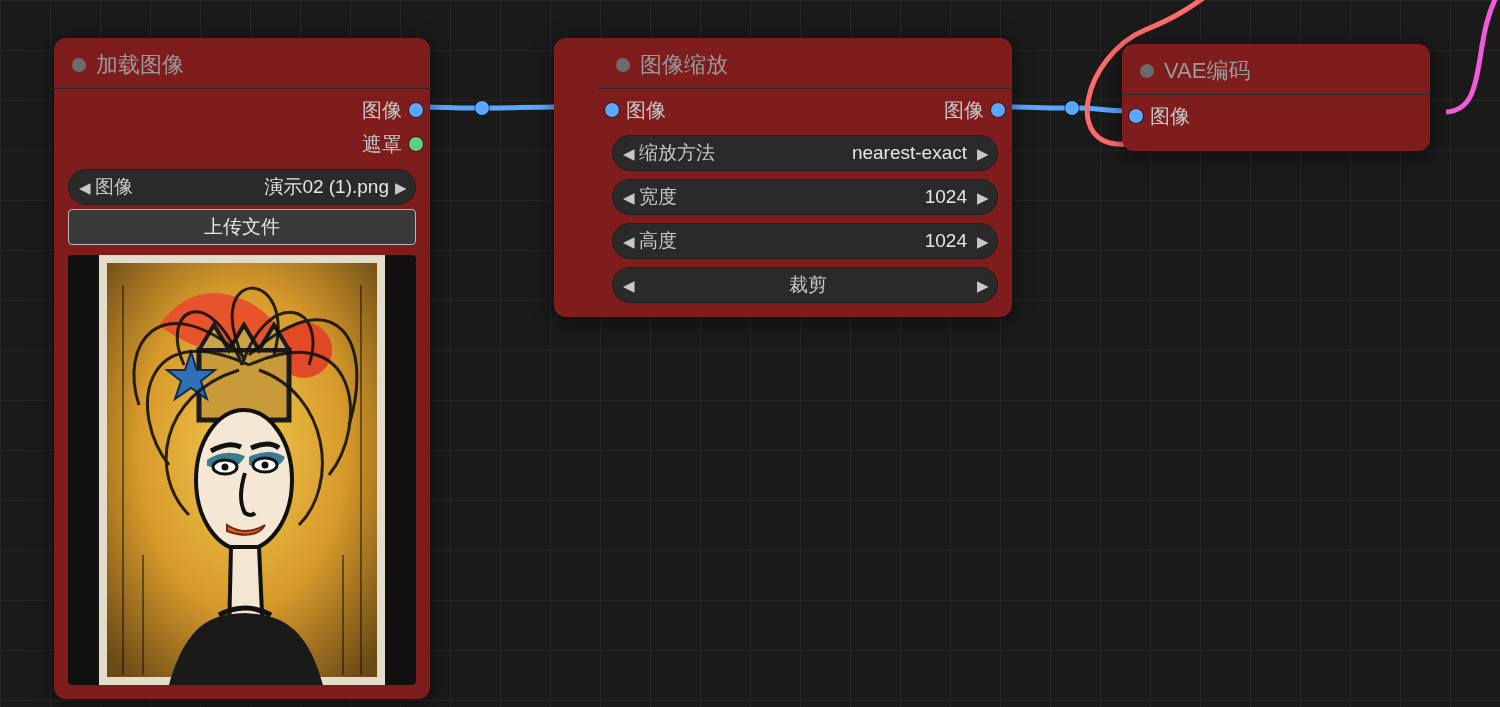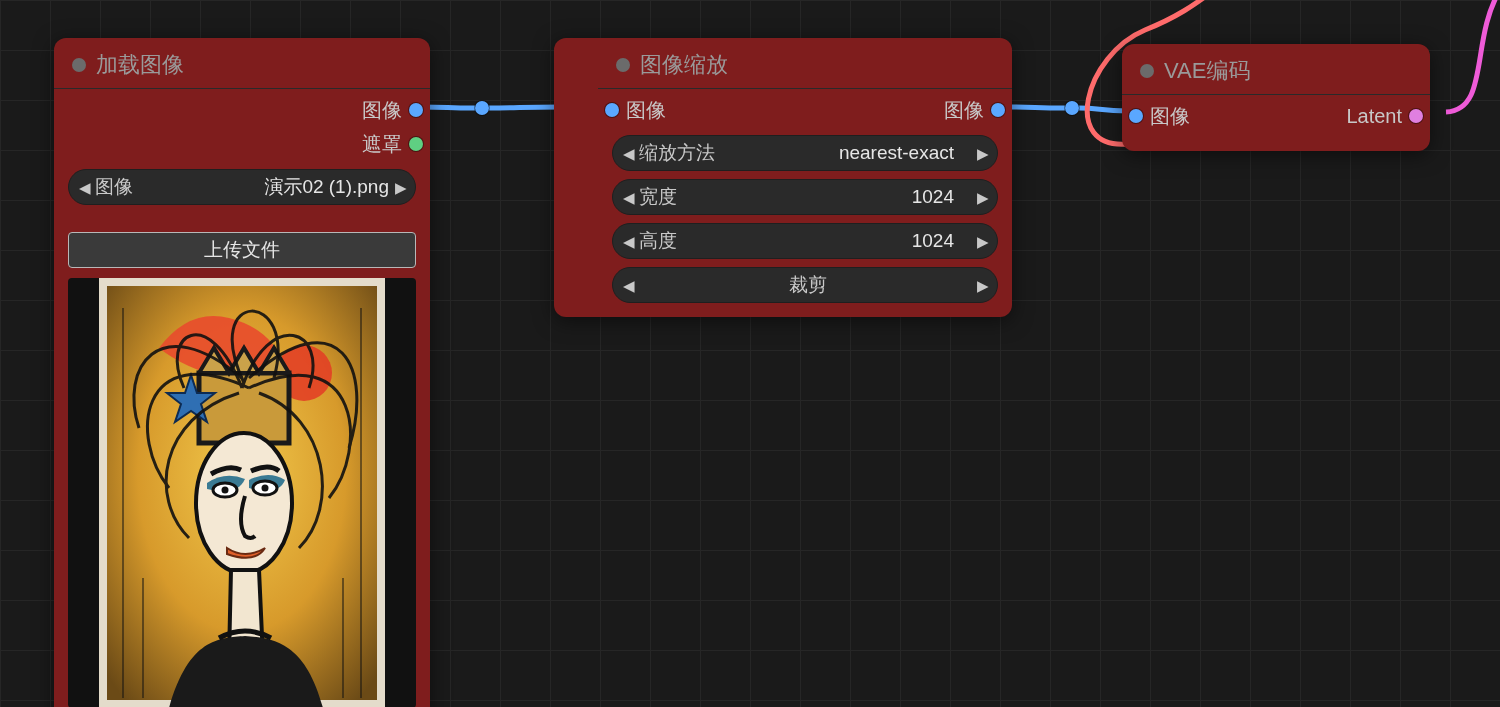--- a/index.html
+++ b/index.html
@@ -65,25 +65,25 @@
     display: flex;
     align-items: center;
     justify-content: space-between;
     padding: 0 10px;
     margin-top: 8px;
     font-size: 19px;
     color: #ddd;
   }
   .widget .tri { width: 10px; color: #c8c8c8; font-size: 15px; line-height: 1; user-select: none; }
   .widget .label { flex: 0 0 auto; margin-left: 6px; color: #c8c8c8; }
-  .widget .value { flex: 1 1 auto; text-align: right; margin-right: 23px; color: #e6e6e6; }
+  .widget .value { flex: 1 1 auto; text-align: right; margin-right: 10px; color: #e6e6e6; }
   .widget.single .value { flex: 1 1 auto; margin: 0 6px; }
 
   .btn {
-    margin-top: 27px;
+    margin-top: 4px;
     height: 36px;
     border: 1px solid #b8b8b8;
     border-radius: 4px;
     background: #3a3a3a;
     color: #e6e6e6;
     display: flex;
     align-items: center;
     justify-content: center;
     font-size: 19px;
     cursor: pointer;
@@ -271,19 +271,15 @@
   <div class="node-header">
     <span class="collapse-dot"></span>
     <span>VAE编码</span>
   </div>
   <div class="node-body" style="padding-bottom:18px;">
     <div style="display:flex;">
       <div class="io-row left" style="flex:1;">
         <span class="io-dot c-image"></span>
         <span>图像</span>
       </div>
-      <div class="io-row right" style="flex:1;">
-        <span>Latent</span>
-        <span class="io-dot c-latent"></span>
-      </div>
     </div>
   </div>
 </div>
 
 </body></html>

